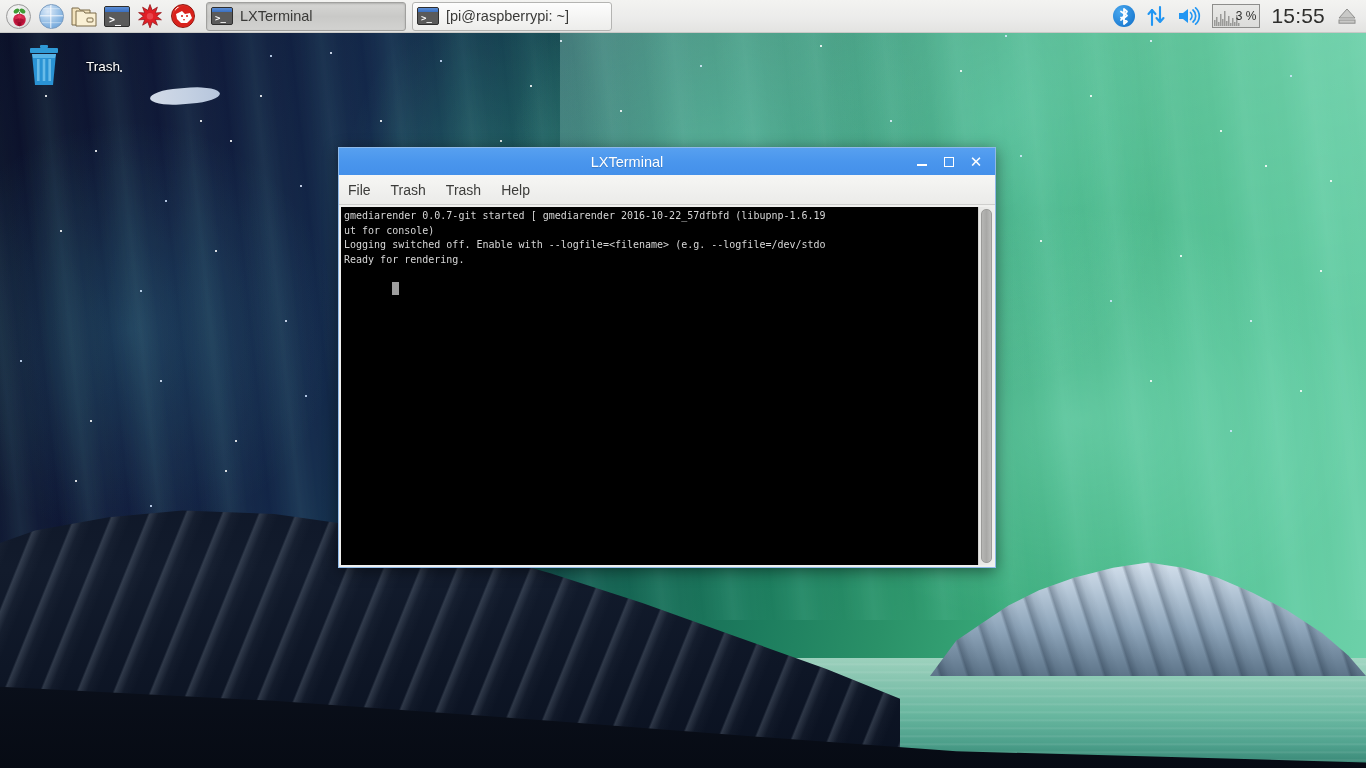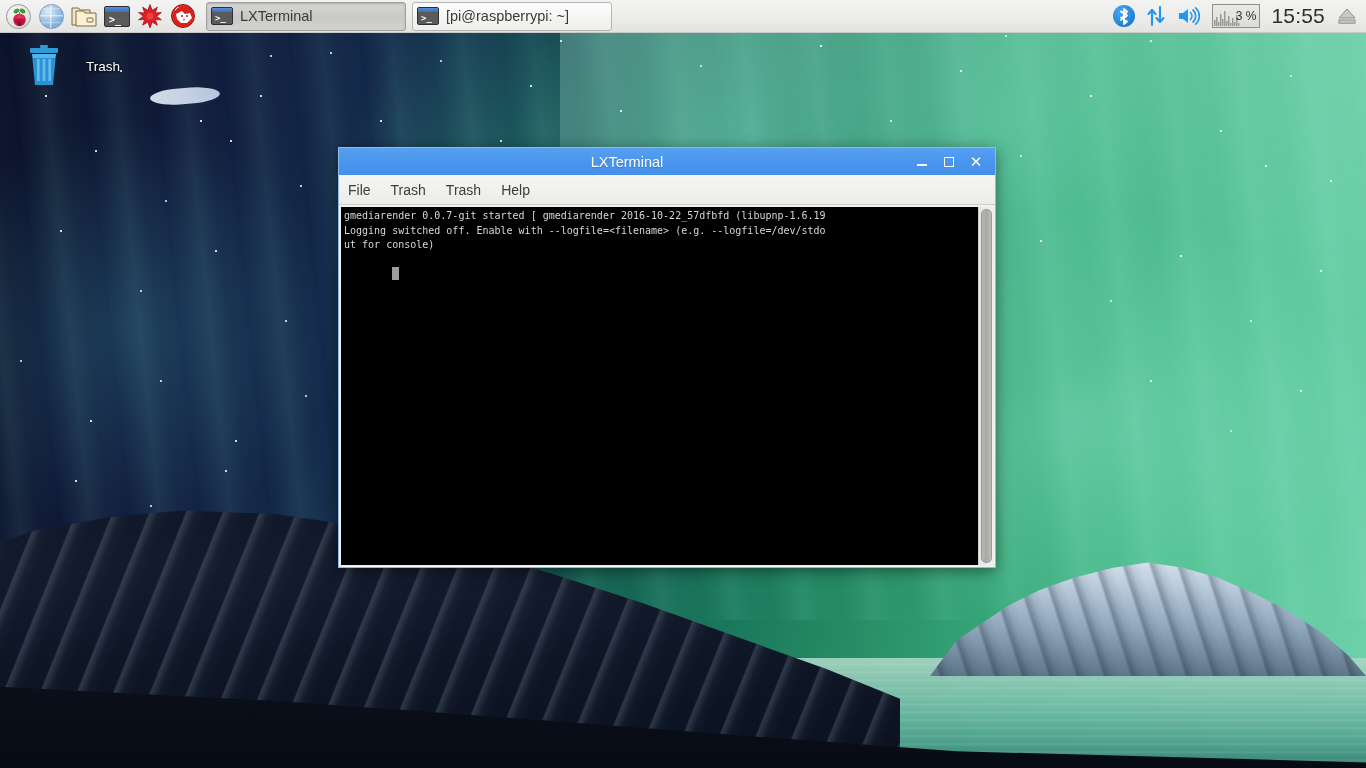--- a/index.html
+++ b/index.html
@@ -515,22 +515,23 @@
   <div class="menubar">
     <div class="menu-item">File</div>
     <div class="menu-item">Trash</div>
     <div class="menu-item">Trash</div>
     <div class="menu-item">Help</div>
   </div>
 
   <div class="term-body">
     <div class="term-screen">
       <div class="term-line">gmediarender 0.0.7-git started [ gmediarender 2016-10-22_57dfbfd (libupnp-1.6.19</div>
+      <div class="term-line">ut for console)</div>
       <div class="term-line">Logging switched off. Enable with --logfile=&lt;filename&gt; (e.g. --logfile=/dev/stdo</div>
-      <div class="term-line">ut for console)</div>
+      <div class="term-line">Ready for rendering.</div>
       <div class="term-line">
         <span class="cursor"></span>
       </div>
     </div>
     <div class="scrollbar">
       <div class="scroll-thumb"></div>
     </div>
   </div>
 </div>
 

